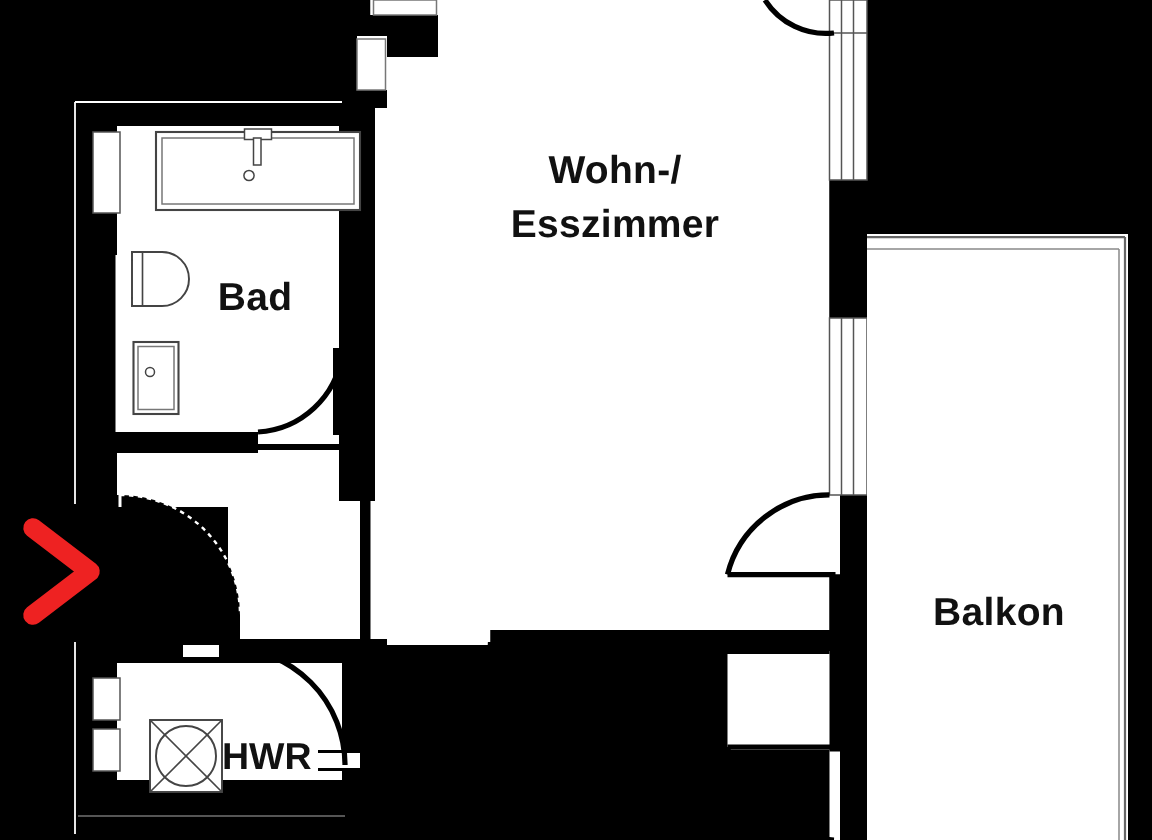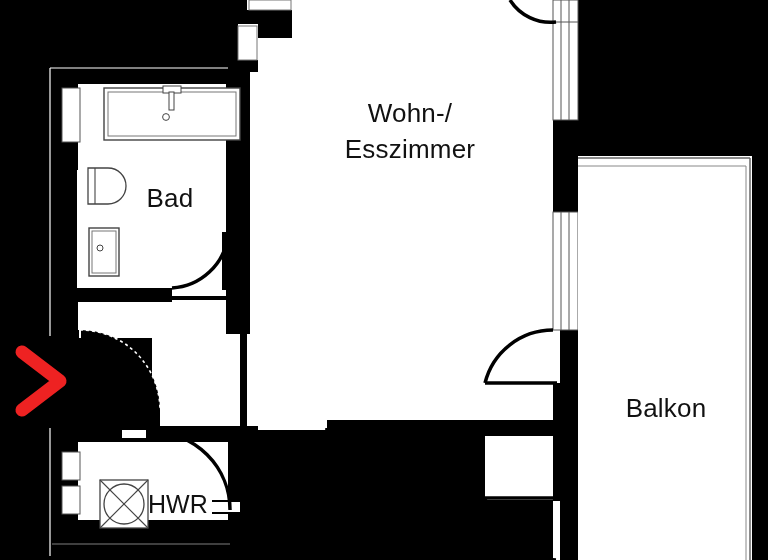--- a/index.html
+++ b/index.html
@@ -11,20 +11,21 @@
     width: 768px;
     height: 560px;
     overflow: hidden;
     font-family: "Liberation Sans", sans-serif;
   }
   #floorplan-root {
     position: relative;
     width: 768px;
     height: 518px;
     background: #b91c1c;
+    font-weight: bold;
   }
   #floorplan-svg {
     position: absolute;
     top: 0; left: 0;
     width: 768px;
     height: 560px;
     display: block;
   }
   .room-label {
     font-family: "Liberation Sans", sans-serif;

